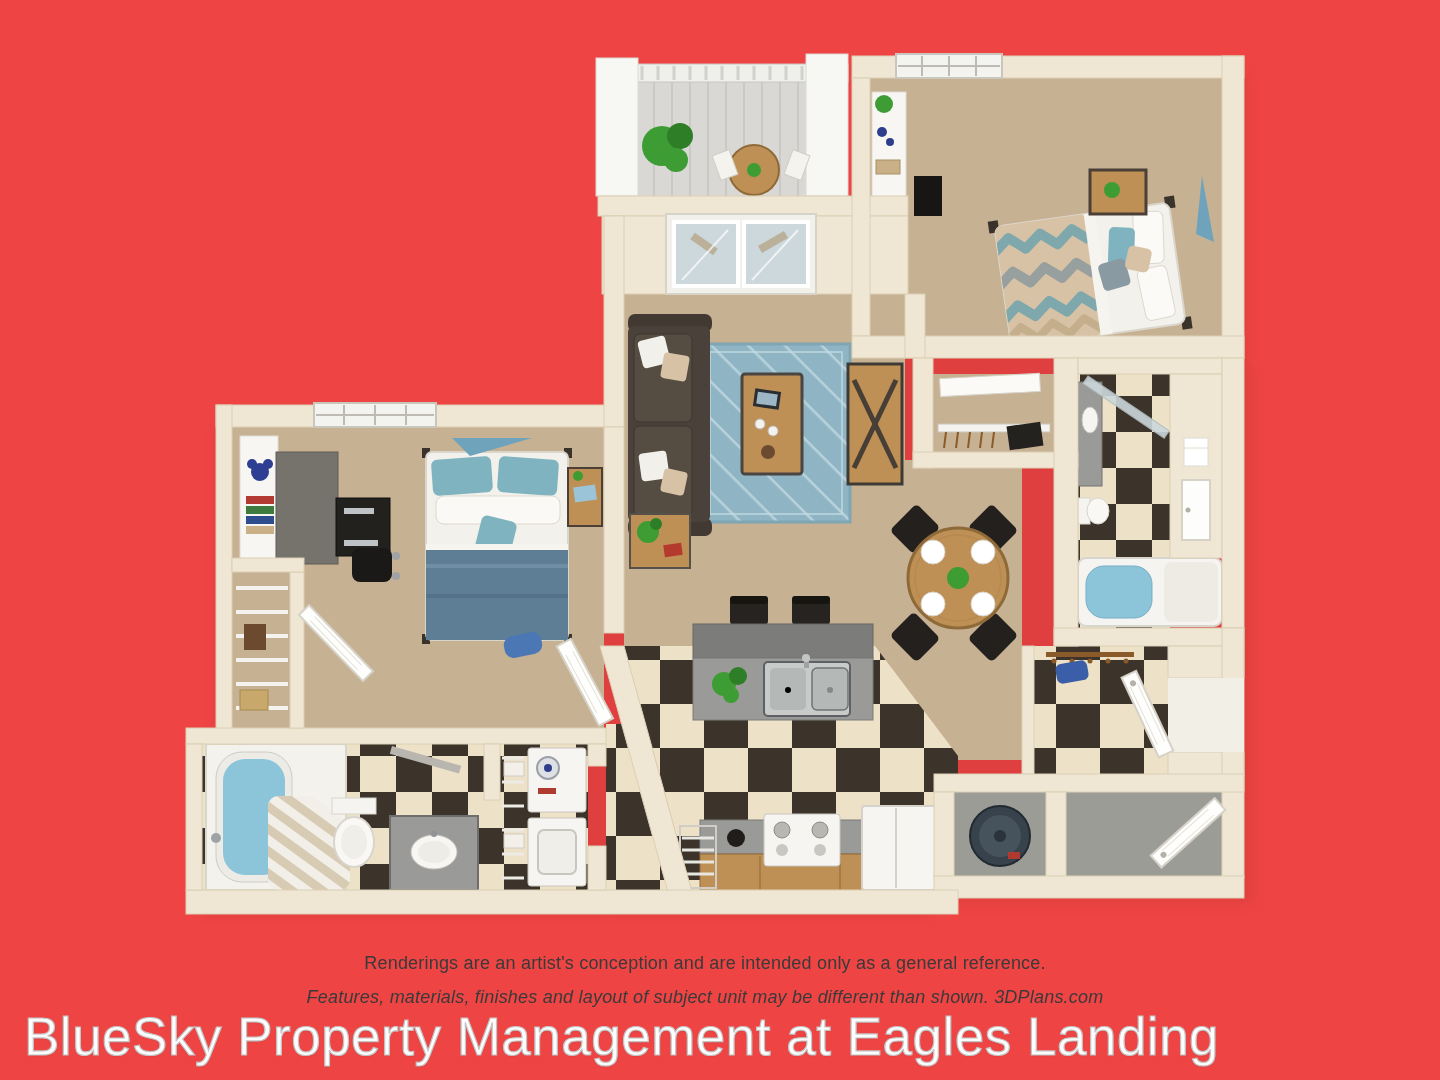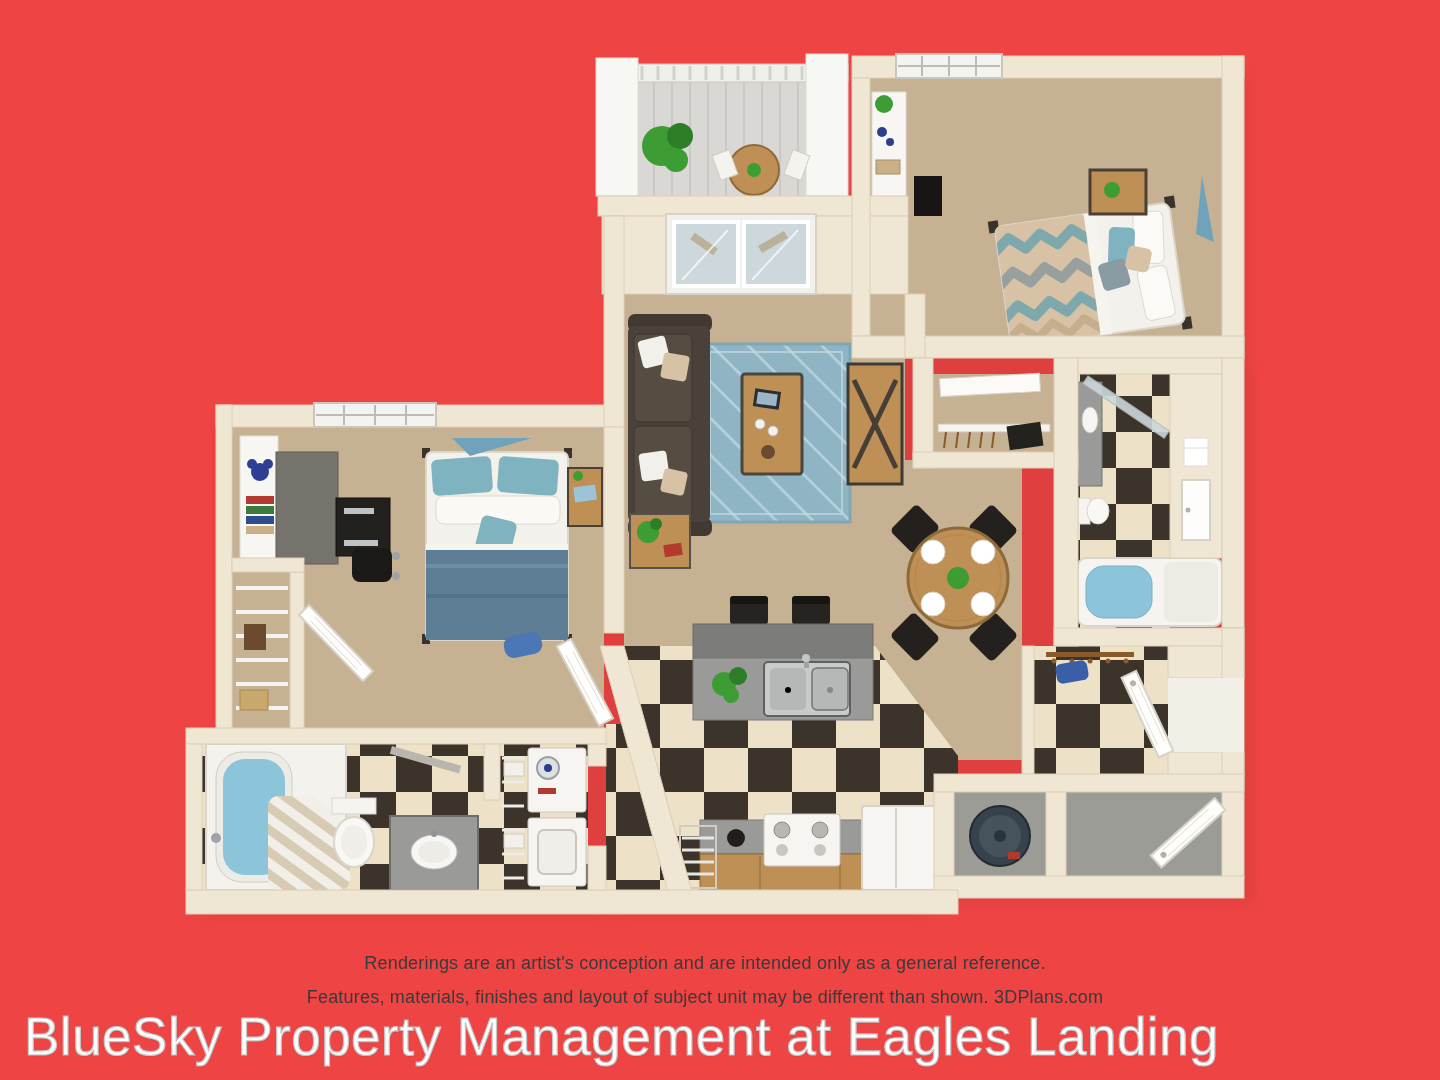--- a/index.html
+++ b/index.html
@@ -3,21 +3,21 @@
 <meta charset="utf-8">
 <style>
   html,body{margin:0;padding:0;background:#ffffff;}
   .stage{position:relative;width:1440px;height:1080px;background:#ef4444;overflow:hidden;
          font-family:"Liberation Sans",sans-serif;}
   .plan-svg{position:absolute;left:0;top:0;width:1440px;height:1080px;}
   .wall{fill:var(--wall,#EFE7D4);stroke:var(--wallEdge,#DCCFB4);stroke-width:1;}
   .disclaimer{position:absolute;left:0;width:1410px;text-align:center;
               color:var(--textInk,#3a3a3a);font-size:18px;letter-spacing:.2px;}
   .disclaimer.l1{top:953px;}
-  .disclaimer.l2{top:987px;}
+  .disclaimer.l2{top:987px;font-style:italic;}
   .watermark{position:absolute;left:24px;top:1006px;font-size:53px;white-space:nowrap;
              color:#fdfdfd;-webkit-text-stroke:1.2px var(--watermarkStroke,#c3c3c3);
              text-shadow:0 1px 2px rgba(0,0,0,.10);letter-spacing:.5px;text-align:center;}
 </style>
 </head>
 <body>
 
 <div class="stage">
 
 <svg class="plan-svg" viewBox="0 0 1440 1080">

